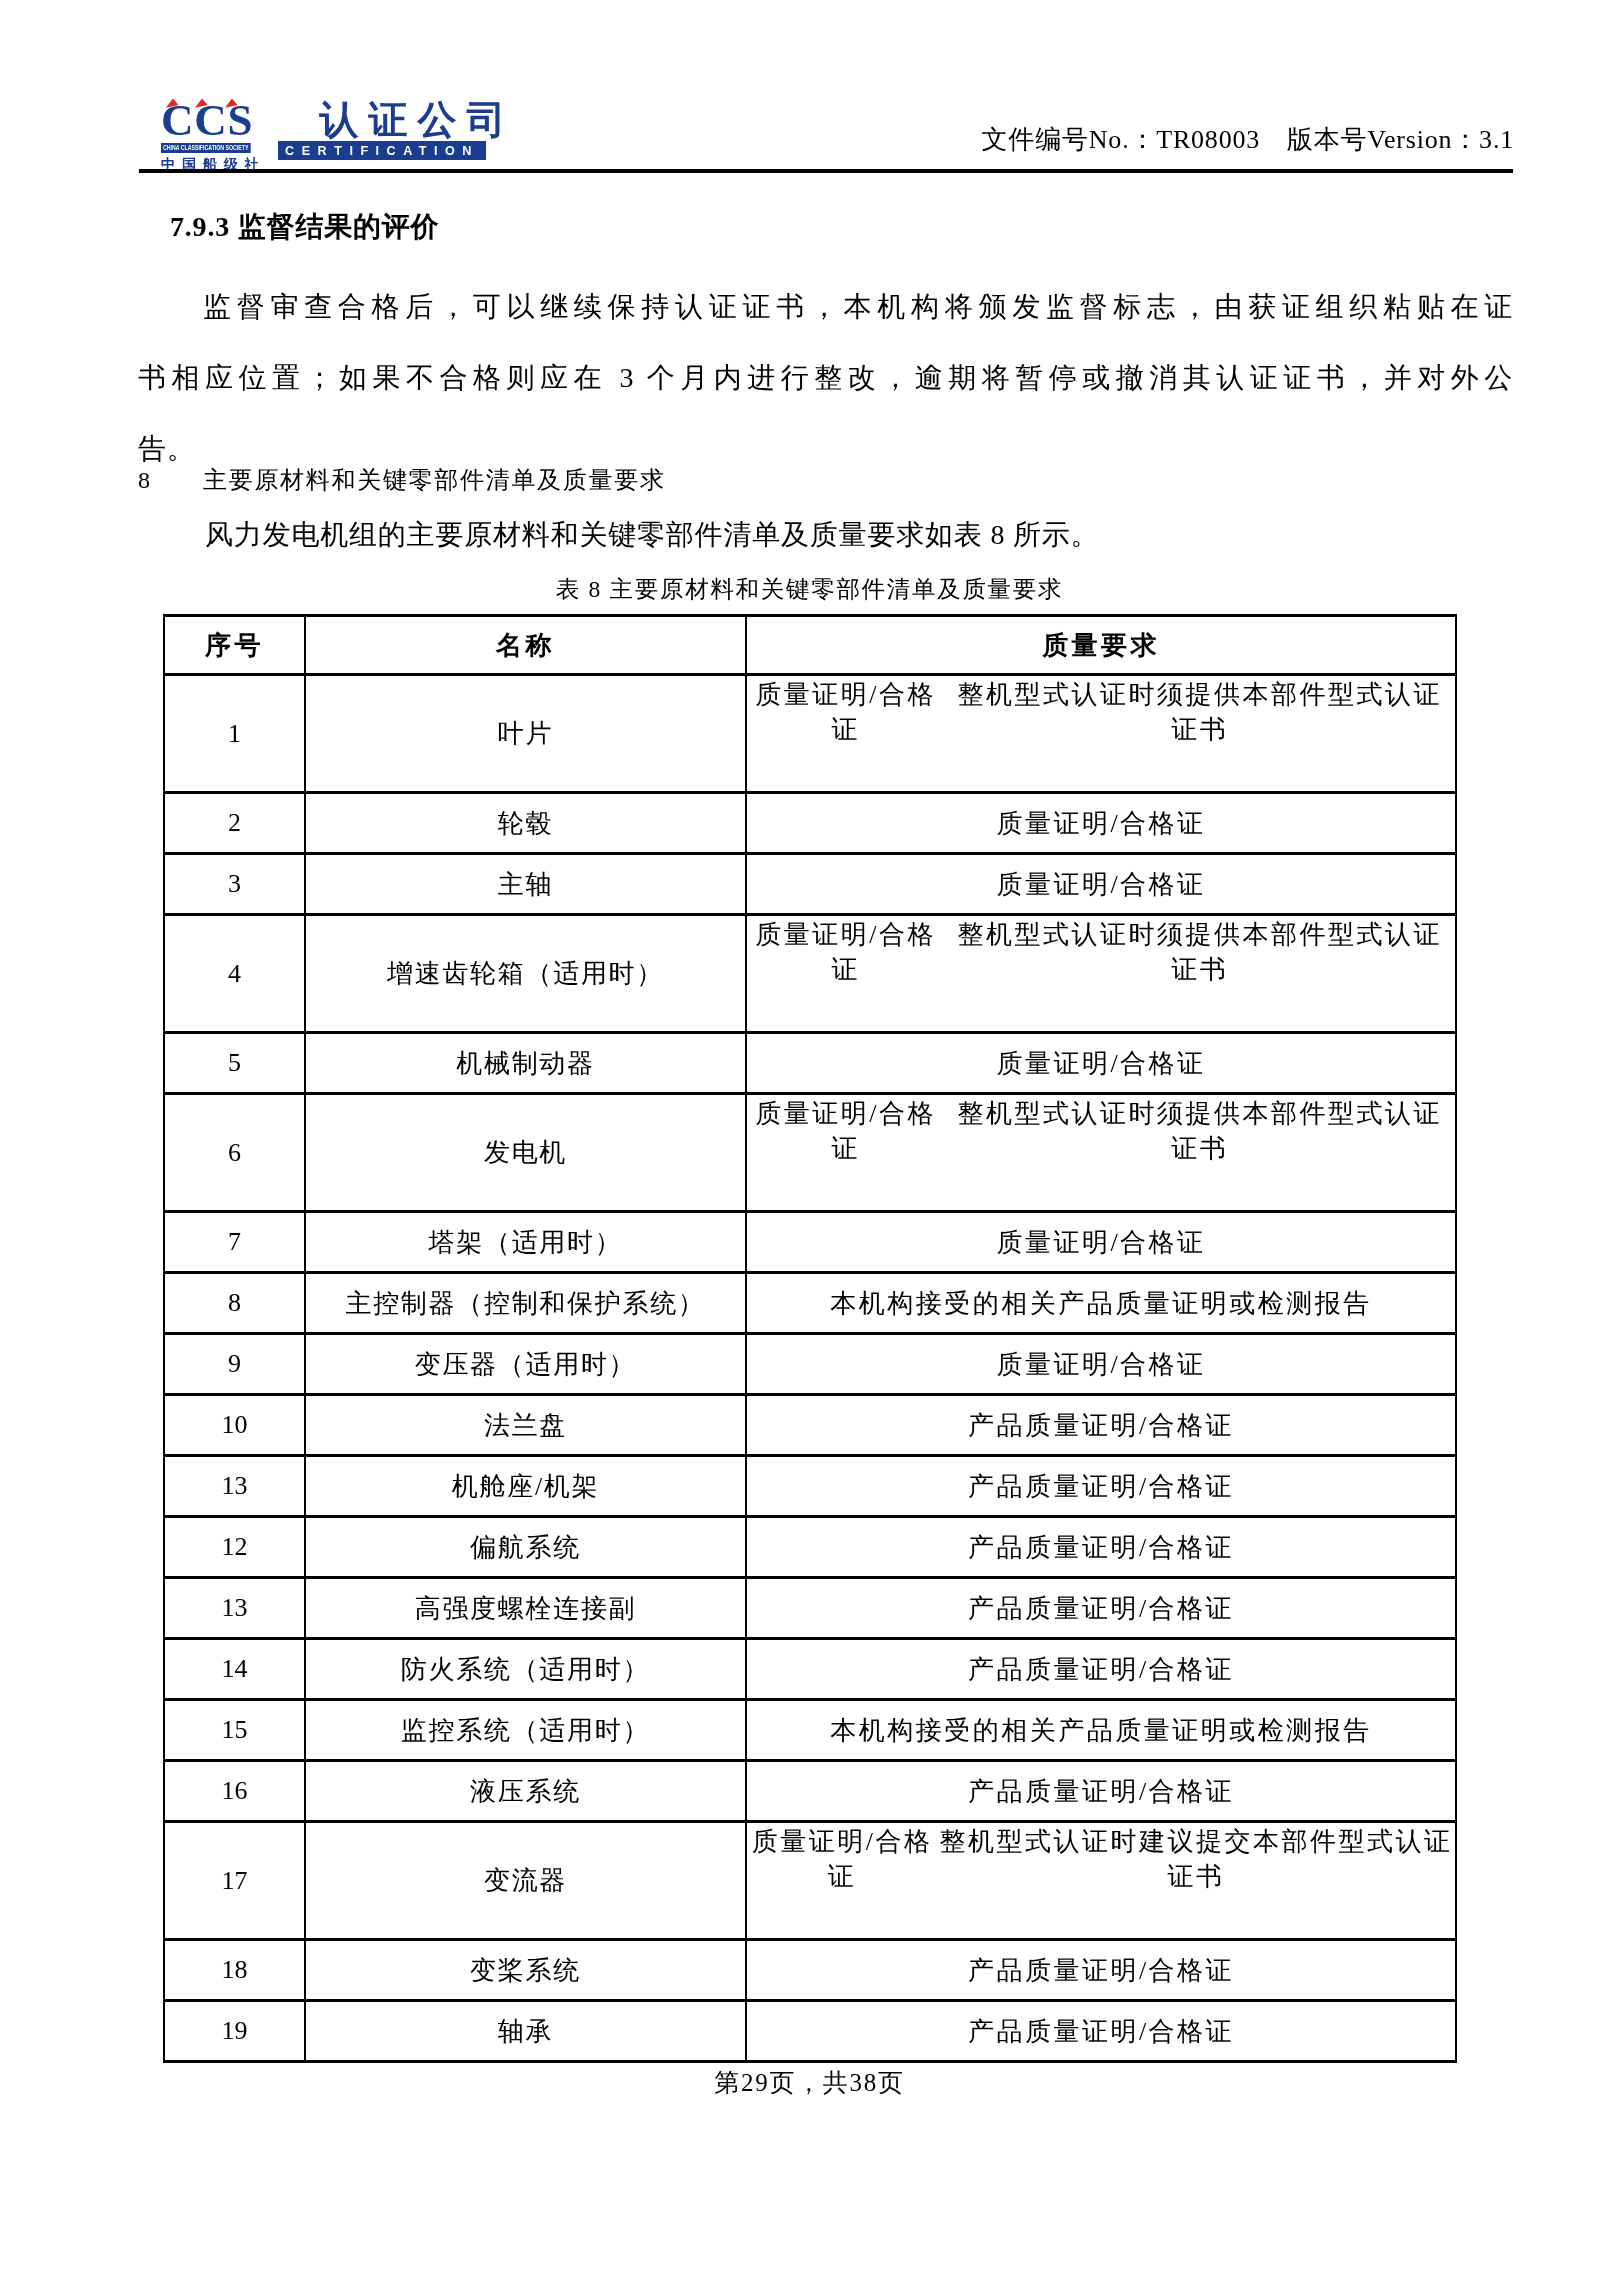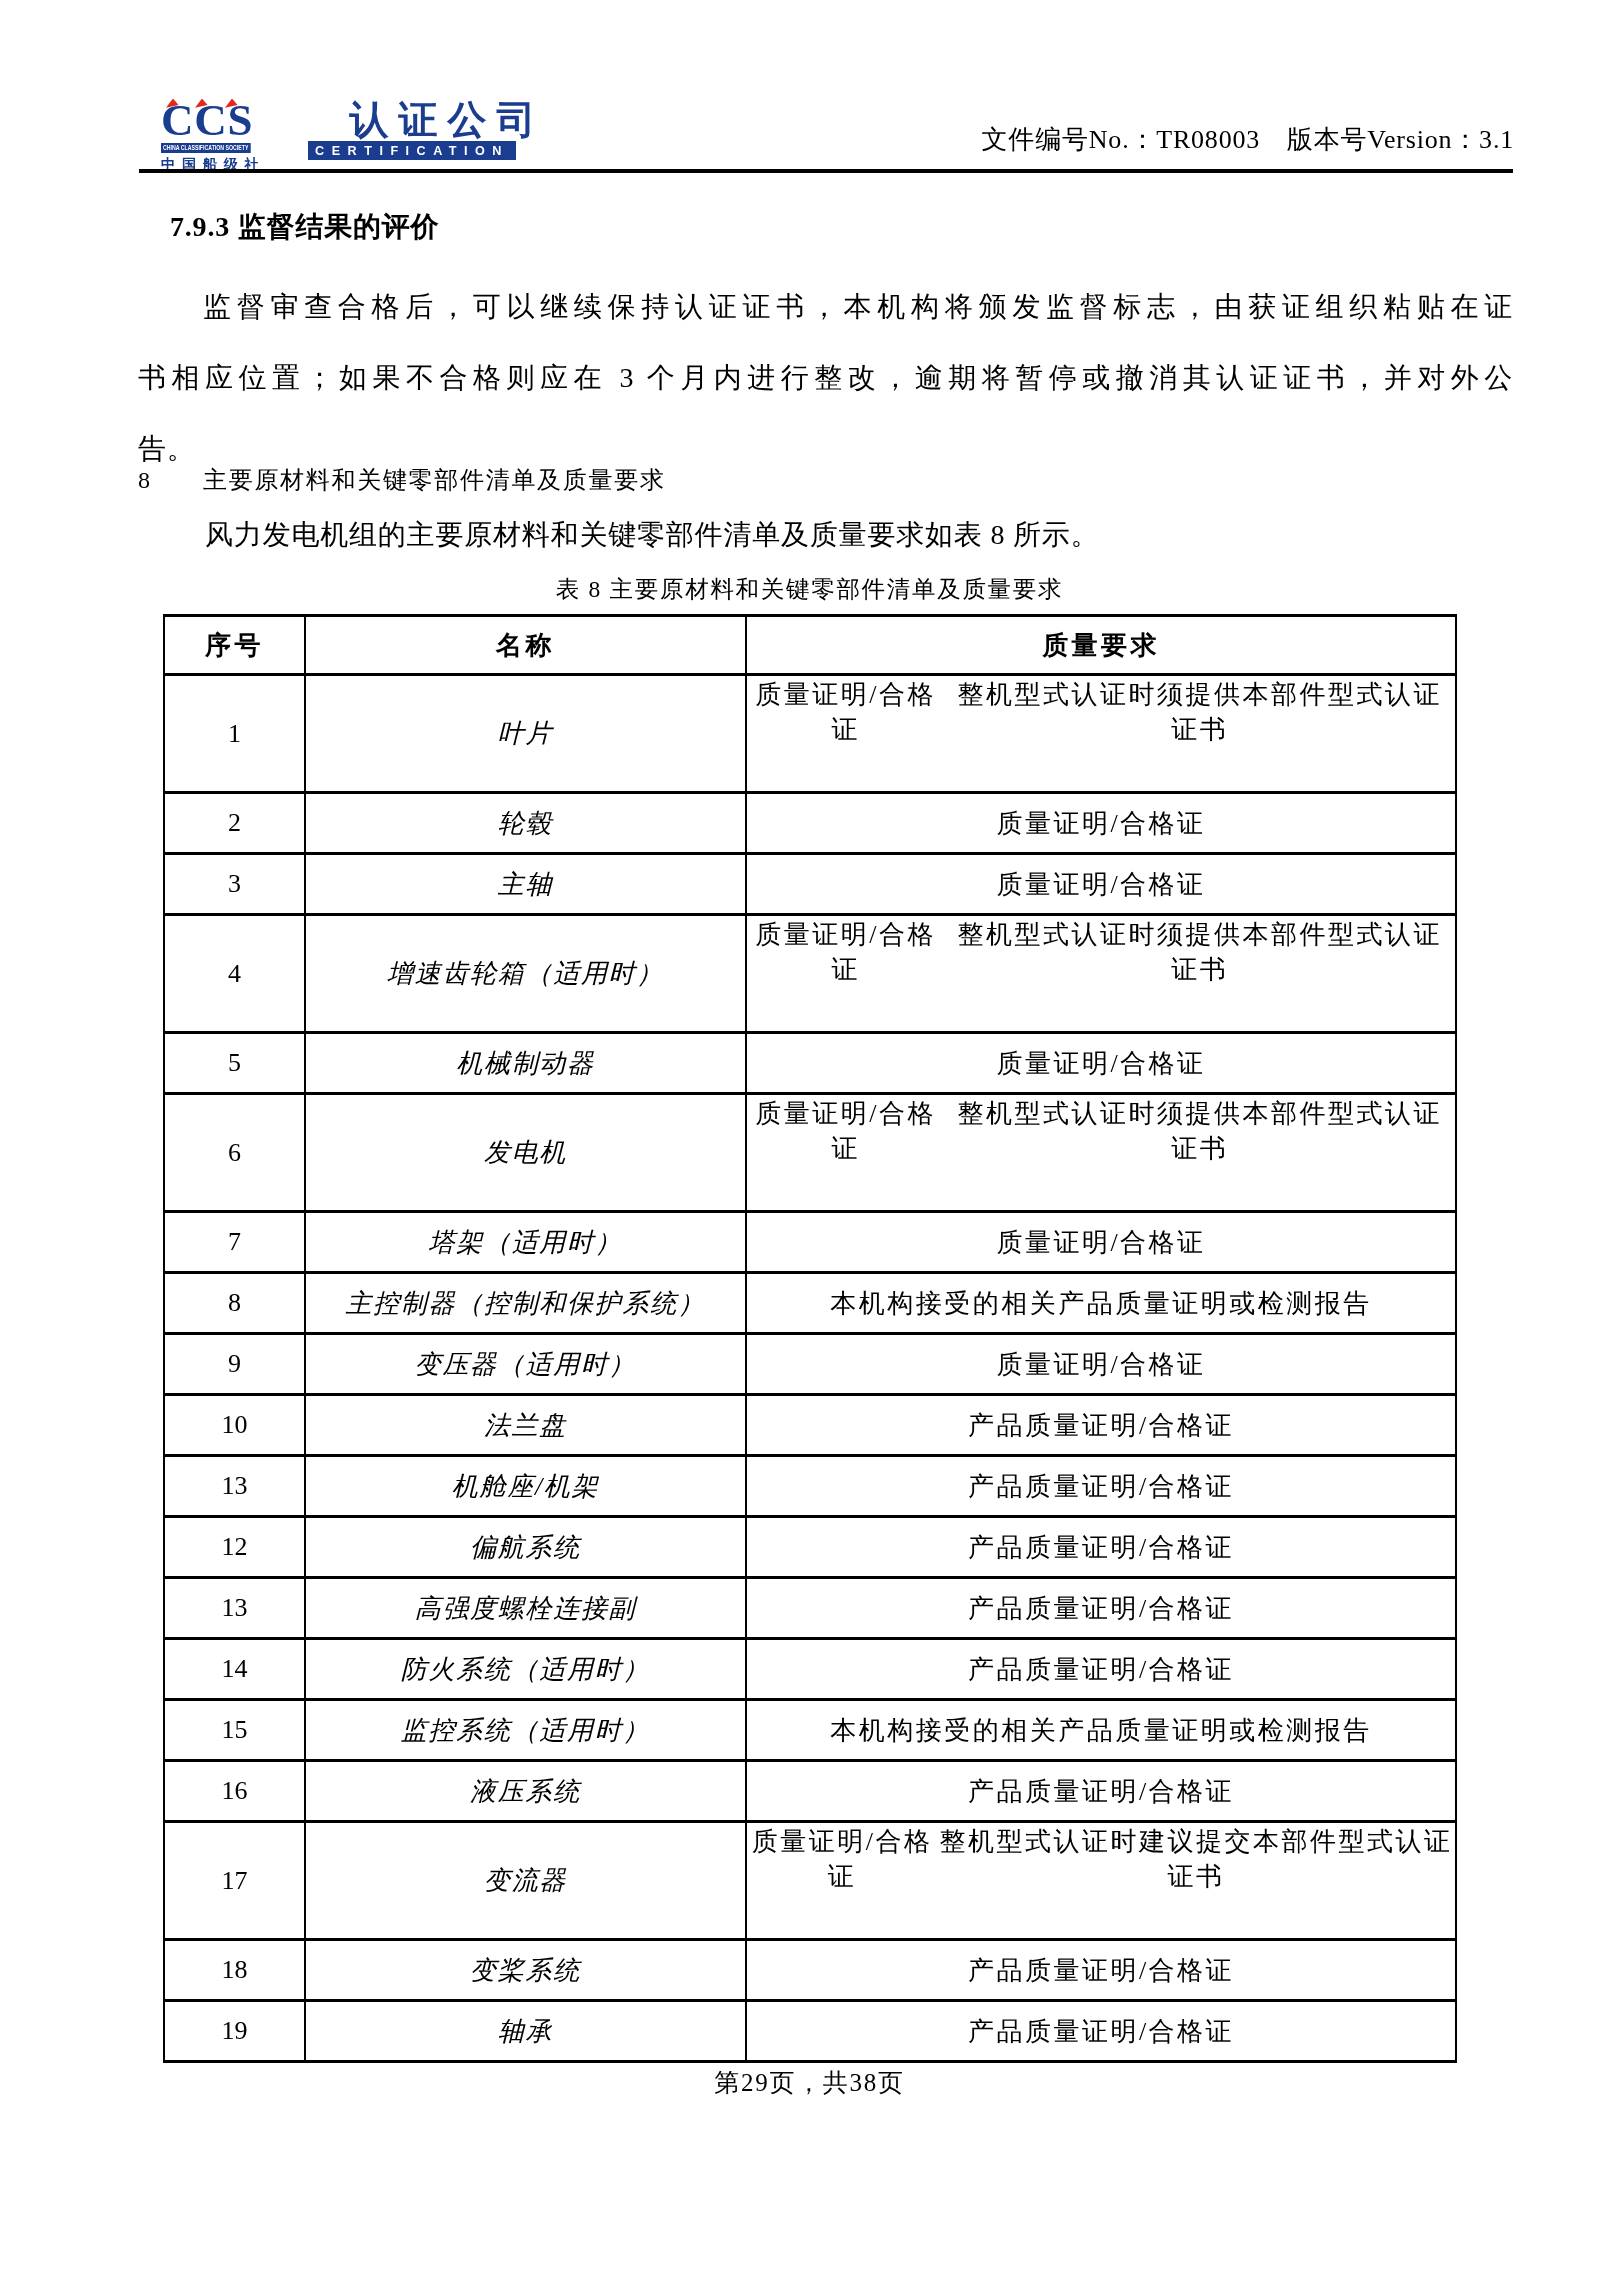--- a/index.html
+++ b/index.html
@@ -10,21 +10,21 @@
   html,body{margin:0;padding:0;background:#fff;}
   body{
     width:1621px;height:2273px;position:relative;
     font-family:"Liberation Serif","DejaVu Serif",serif;
     color:var(--ink);
   }
   .page{position:absolute;inset:0;overflow:hidden;}
 
   
   .logo{position:absolute;left:161px;top:101px;}
-  .logo-inner{display:flex;align-items:flex-start;gap:32px;}
+  .logo-inner{display:flex;align-items:flex-start;gap:2px;}
   .logo-left{position:relative;}
   .ccs-wordmark{
     position:relative;color:var(--blue);font-weight:bold;
     font-size:45px;line-height:39px;letter-spacing:0.8px;
     font-family:"Liberation Serif",serif;
   }
   .acc{position:absolute;width:12.6px;height:9.2px;background:var(--red);
        clip-path:polygon(0 100%,55% 0,100% 70%);}
   .acc1{left:5px;top:-2.5px;}
   .acc2{left:34px;top:-2.5px;}
@@ -92,21 +92,21 @@
   .maintable th,.maintable td{
     border-left:2.5px solid #000;border-right:2.5px solid #000;
     border-top:3.4px solid #000;border-bottom:3.4px solid #000;
     text-align:center;vertical-align:middle;
     font-size:26px;padding:0;
   }
   .maintable th{font-weight:bold;letter-spacing:3.4px;}
   tr.hdr{height:59px;}
   tr.row-single{height:61px;}
   tr.row-double{height:118px;}
-  .c-name{letter-spacing:1.7px;font-style:italic;}
+  .c-name{letter-spacing:1.7px;}
   .req-wrap{
     display:flex;flex-direction:row;justify-content:space-around;
     letter-spacing:2.5px;
   }
   .row-double .req-wrap{height:113px;}
   .row-single .req-wrap{height:auto;}
 
   
   .footer{
     position:absolute;left:163px;top:2066px;width:1293px;

